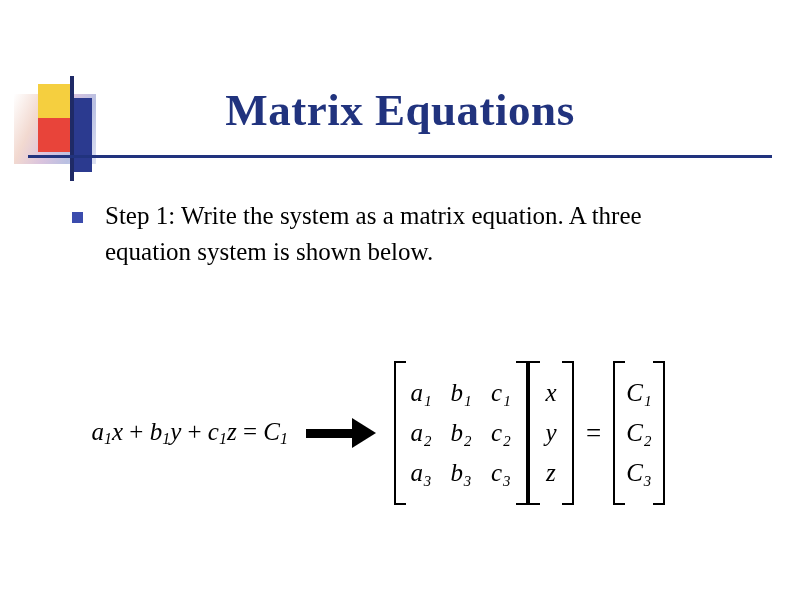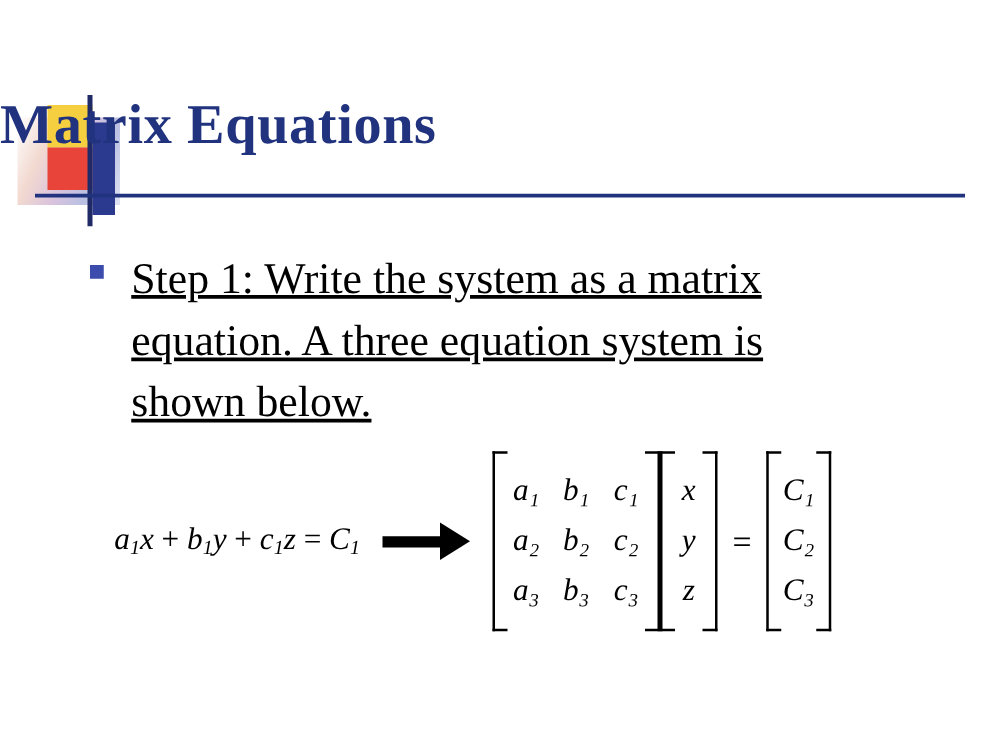--- a/index.html
+++ b/index.html
@@ -61,22 +61,23 @@
     top: 0px;
     width: 4px;
     height: 105px;
     background: #1f2a66;
   }
 
   
   .title {
     position: absolute;
     left: 0;
-    top: 73px;
+    top: 84px;
     width: 800px;
+    text-align: center;
     font-family: "Liberation Serif", serif;
     font-weight: bold;
     font-size: 45px;
     color: #21337e;
     letter-spacing: 0.5px;
   }
   .title-rule {
     position: absolute;
     left: 28px;
     top: 155px;
@@ -97,25 +98,24 @@
   .bullet-square {
     width: 11px;
     height: 11px;
     background: #3b4cad;
     margin-top: 14px;
     margin-right: 22px;
     flex: 0 0 auto;
   }
   .bullet-text {
     font-family: "Liberation Serif", serif;
-    font-size: 35px;
+    font-size: 25px;
     color: #000000;
     line-height: 1.42;
     max-width: 560px;
-    text-decoration: underline;
   }
 
   
   .math-area {
     position: absolute;
     left: 0;
     top: 348px;
     width: 756px;
     height: 170px;
     display: flex;

